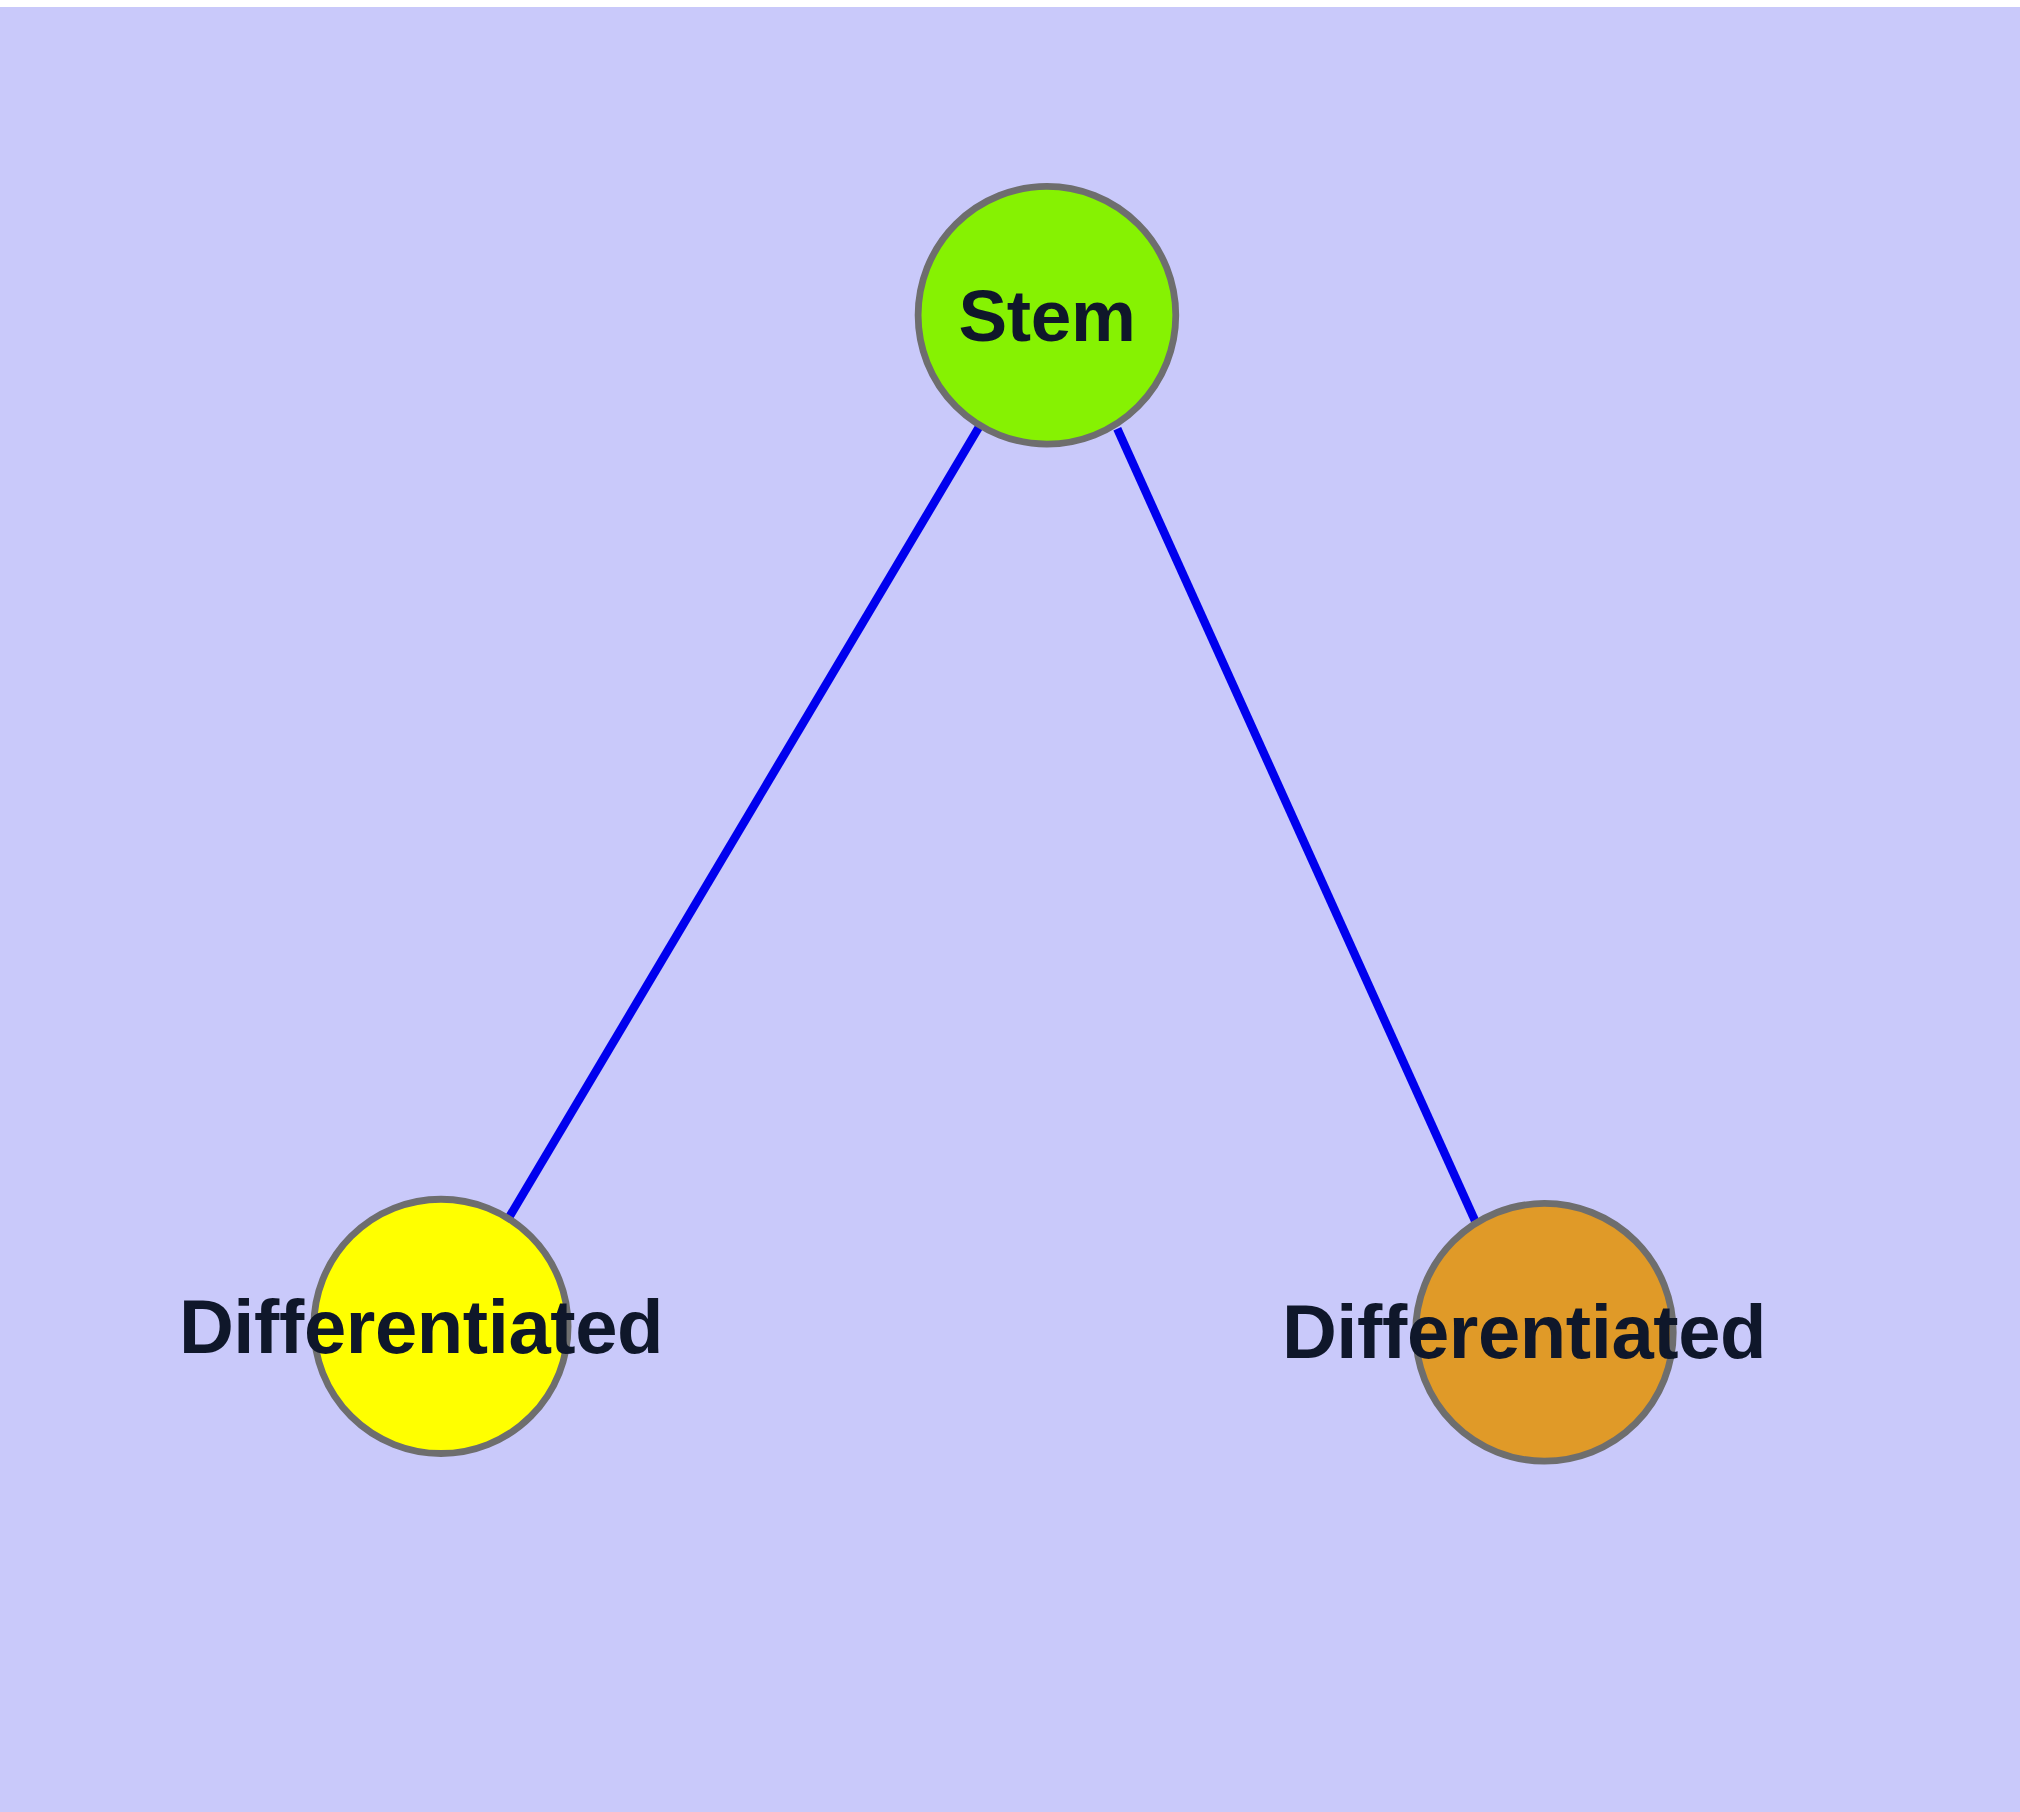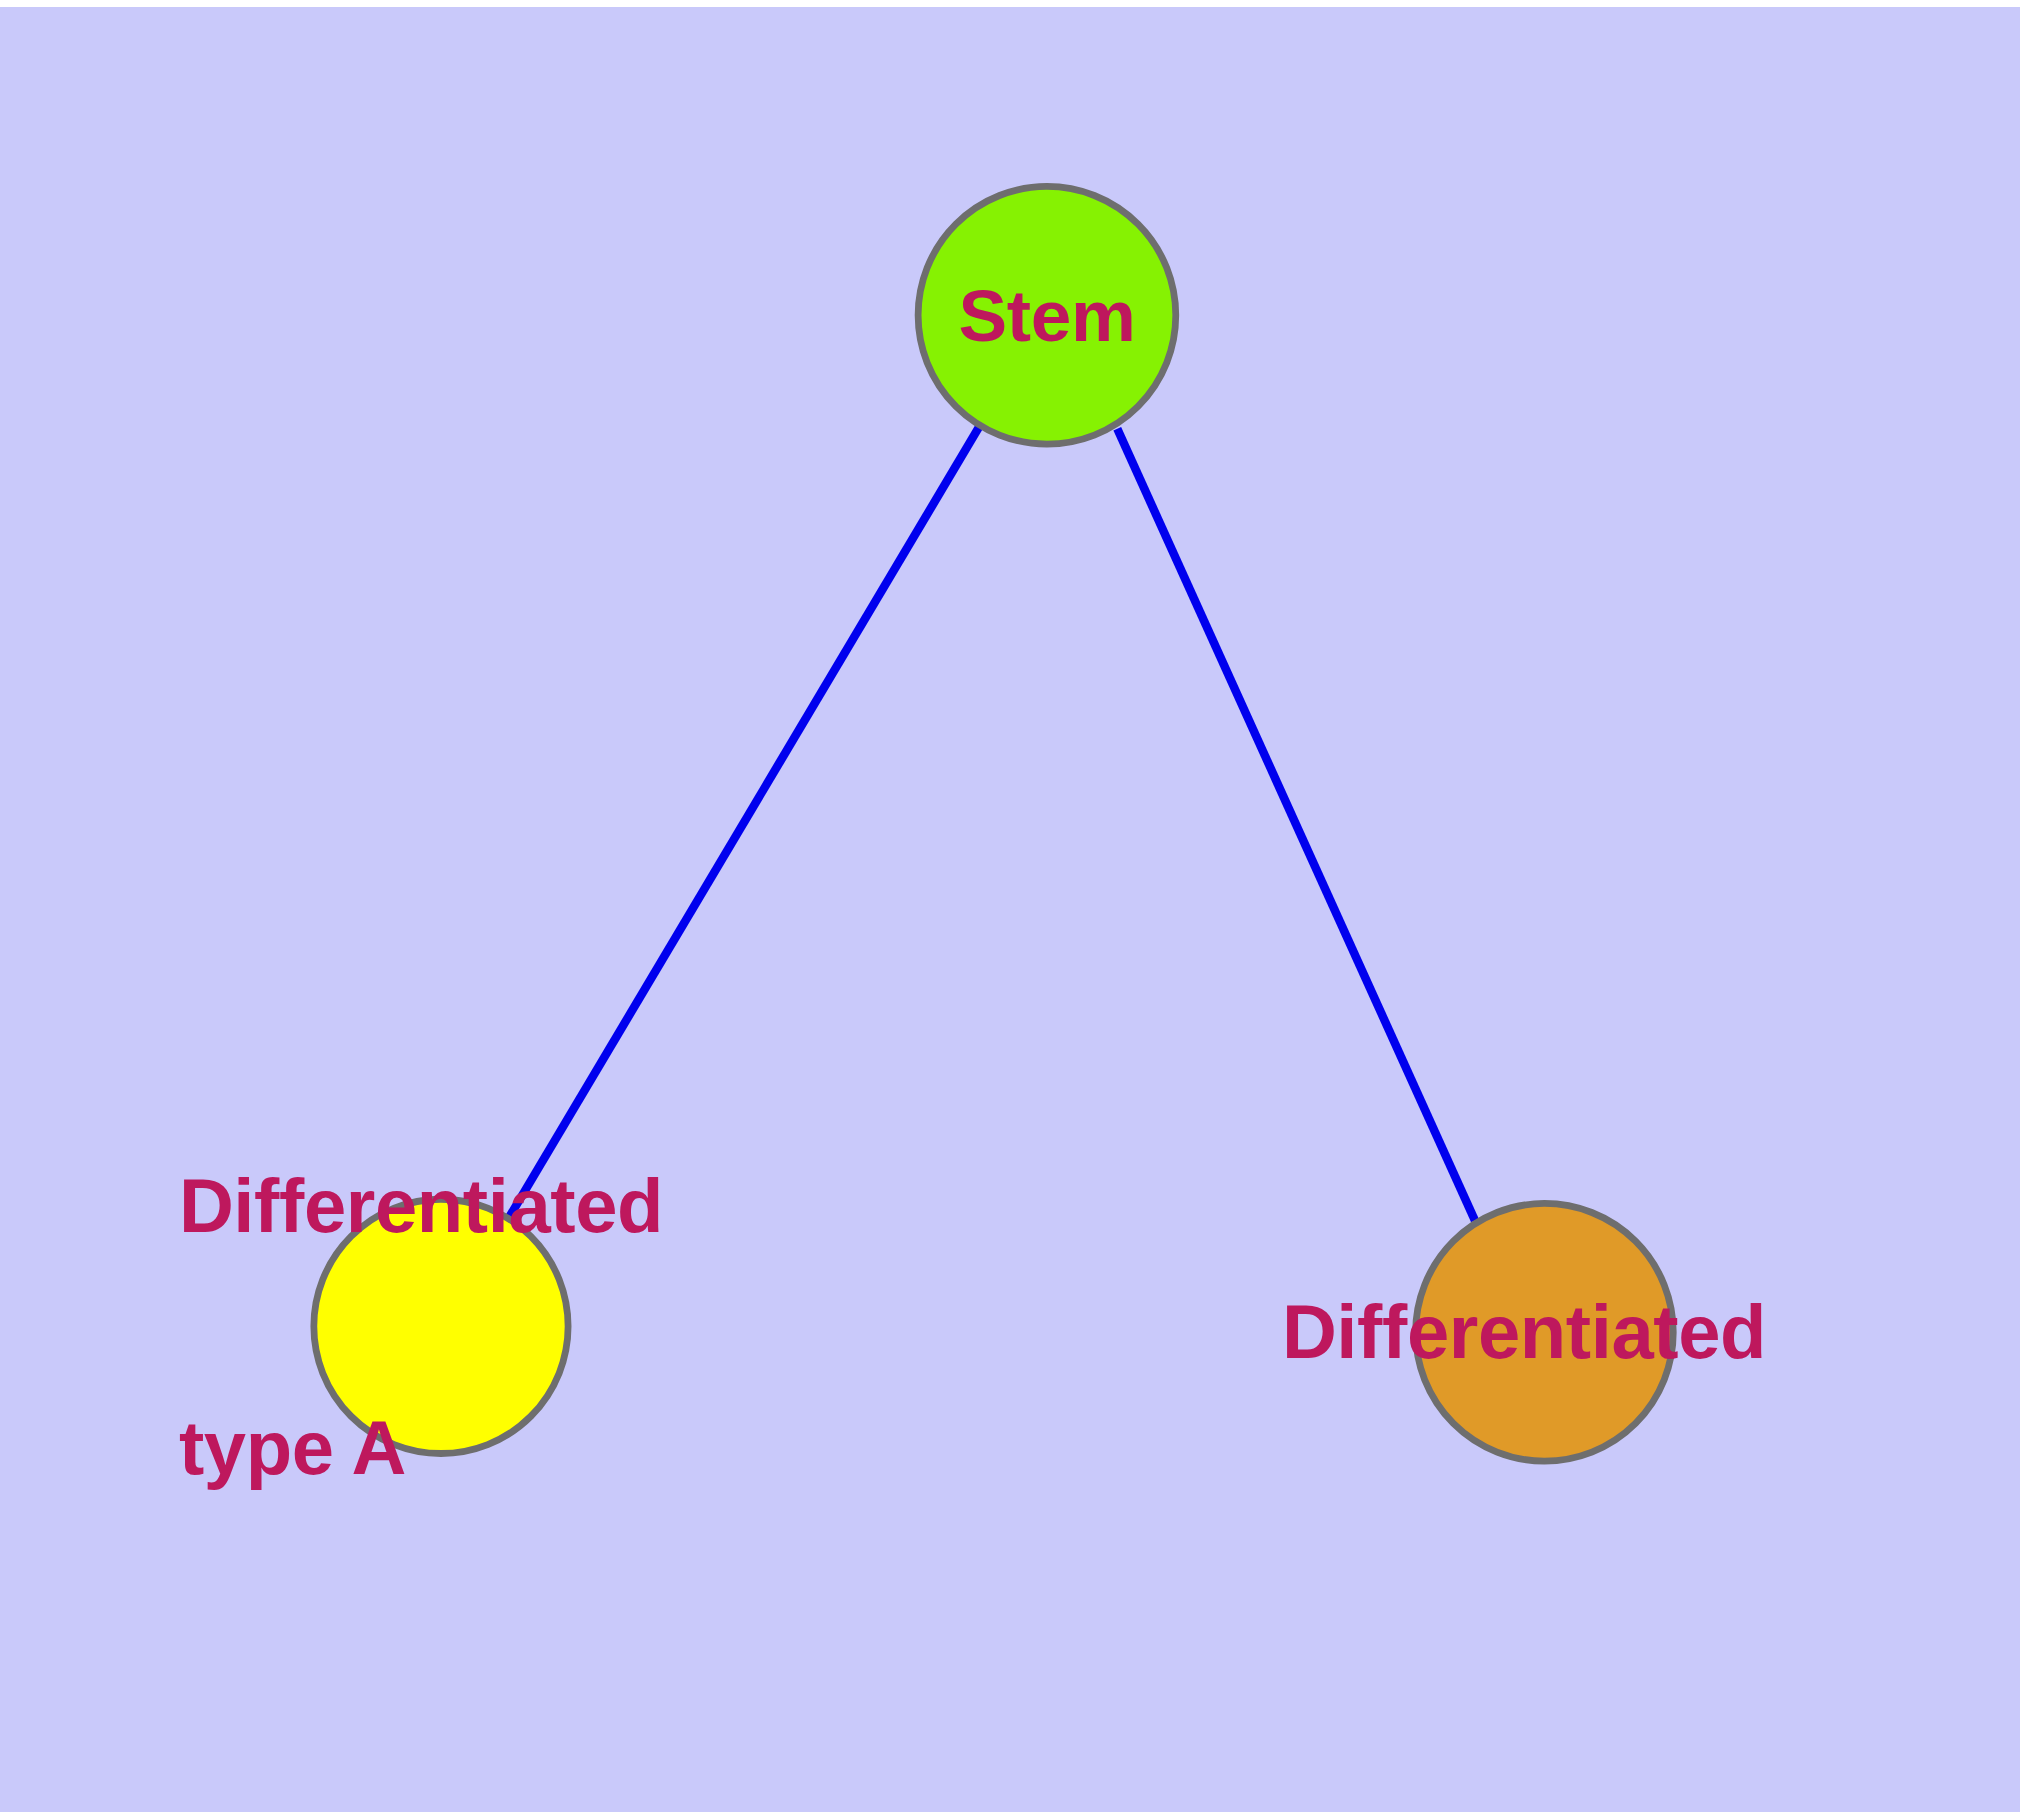--- a/index.html
+++ b/index.html
@@ -35,23 +35,23 @@
     stroke-width: 10;
     stroke-linecap: butt;
     fill: none;
   }
   .node-circle {
     stroke: #6e6e6e;
     stroke-width: 8;
   }
   .node-label {
     position: absolute;
-    color: #be185d;
+    color: #0f172a;
     font-weight: bold;
-    text-align: left;
+    text-align: right;
     line-height: 1.06;
     white-space: pre;
     pointer-events: none;
     letter-spacing: -0.4px;
   }
   .label-stem {
     font-size: 73px;
     left: 1047px;
     top: 315px;
     transform: translate(-50%, -50%);
@@ -87,21 +87,20 @@
       <circle class="node-circle" cx="1822" cy="1572" r="152" fill="#e09a28"></circle>
     </g>
   </svg>
 
   <div class="node-label label-stem">
     <div>Stem</div>
   </div>
 
   <div class="node-label label-a">
     <div>Differentiated</div>
-    <div>type A</div>
   </div>
 
   <div class="node-label label-b">
     <div>Differentiated</div>
   </div>
 
 </div>
 
 
 </body></html>

